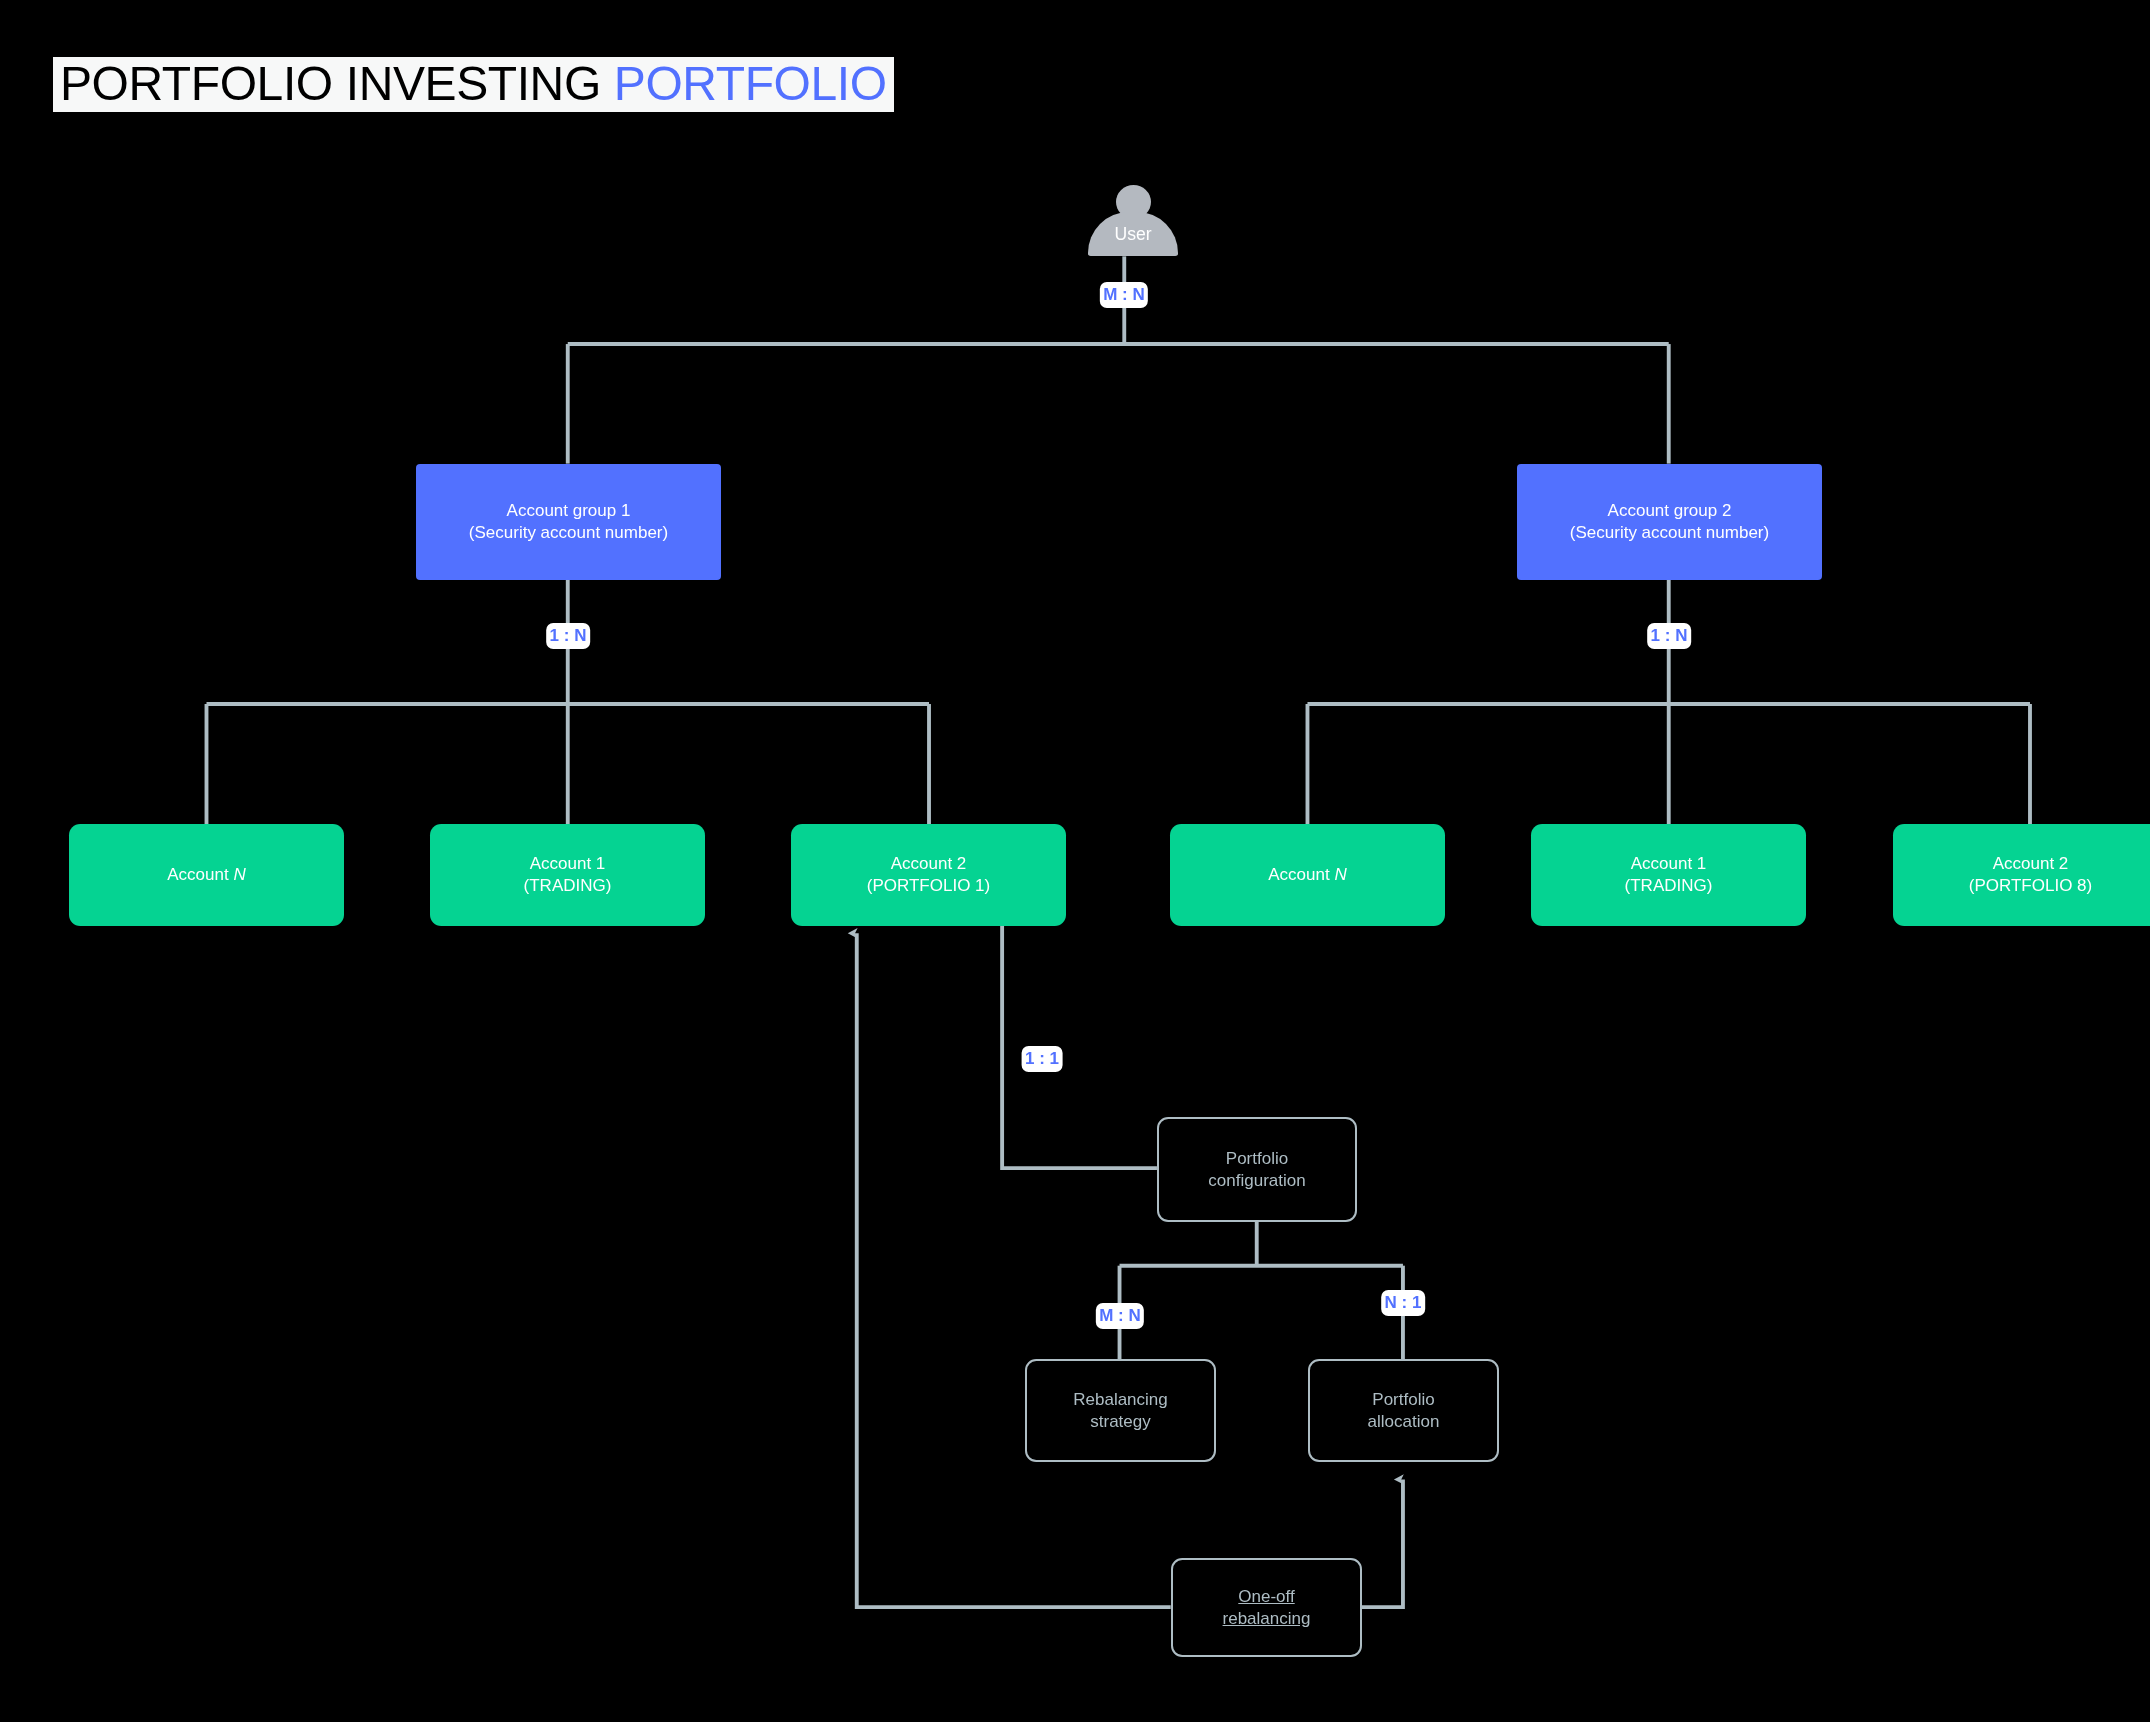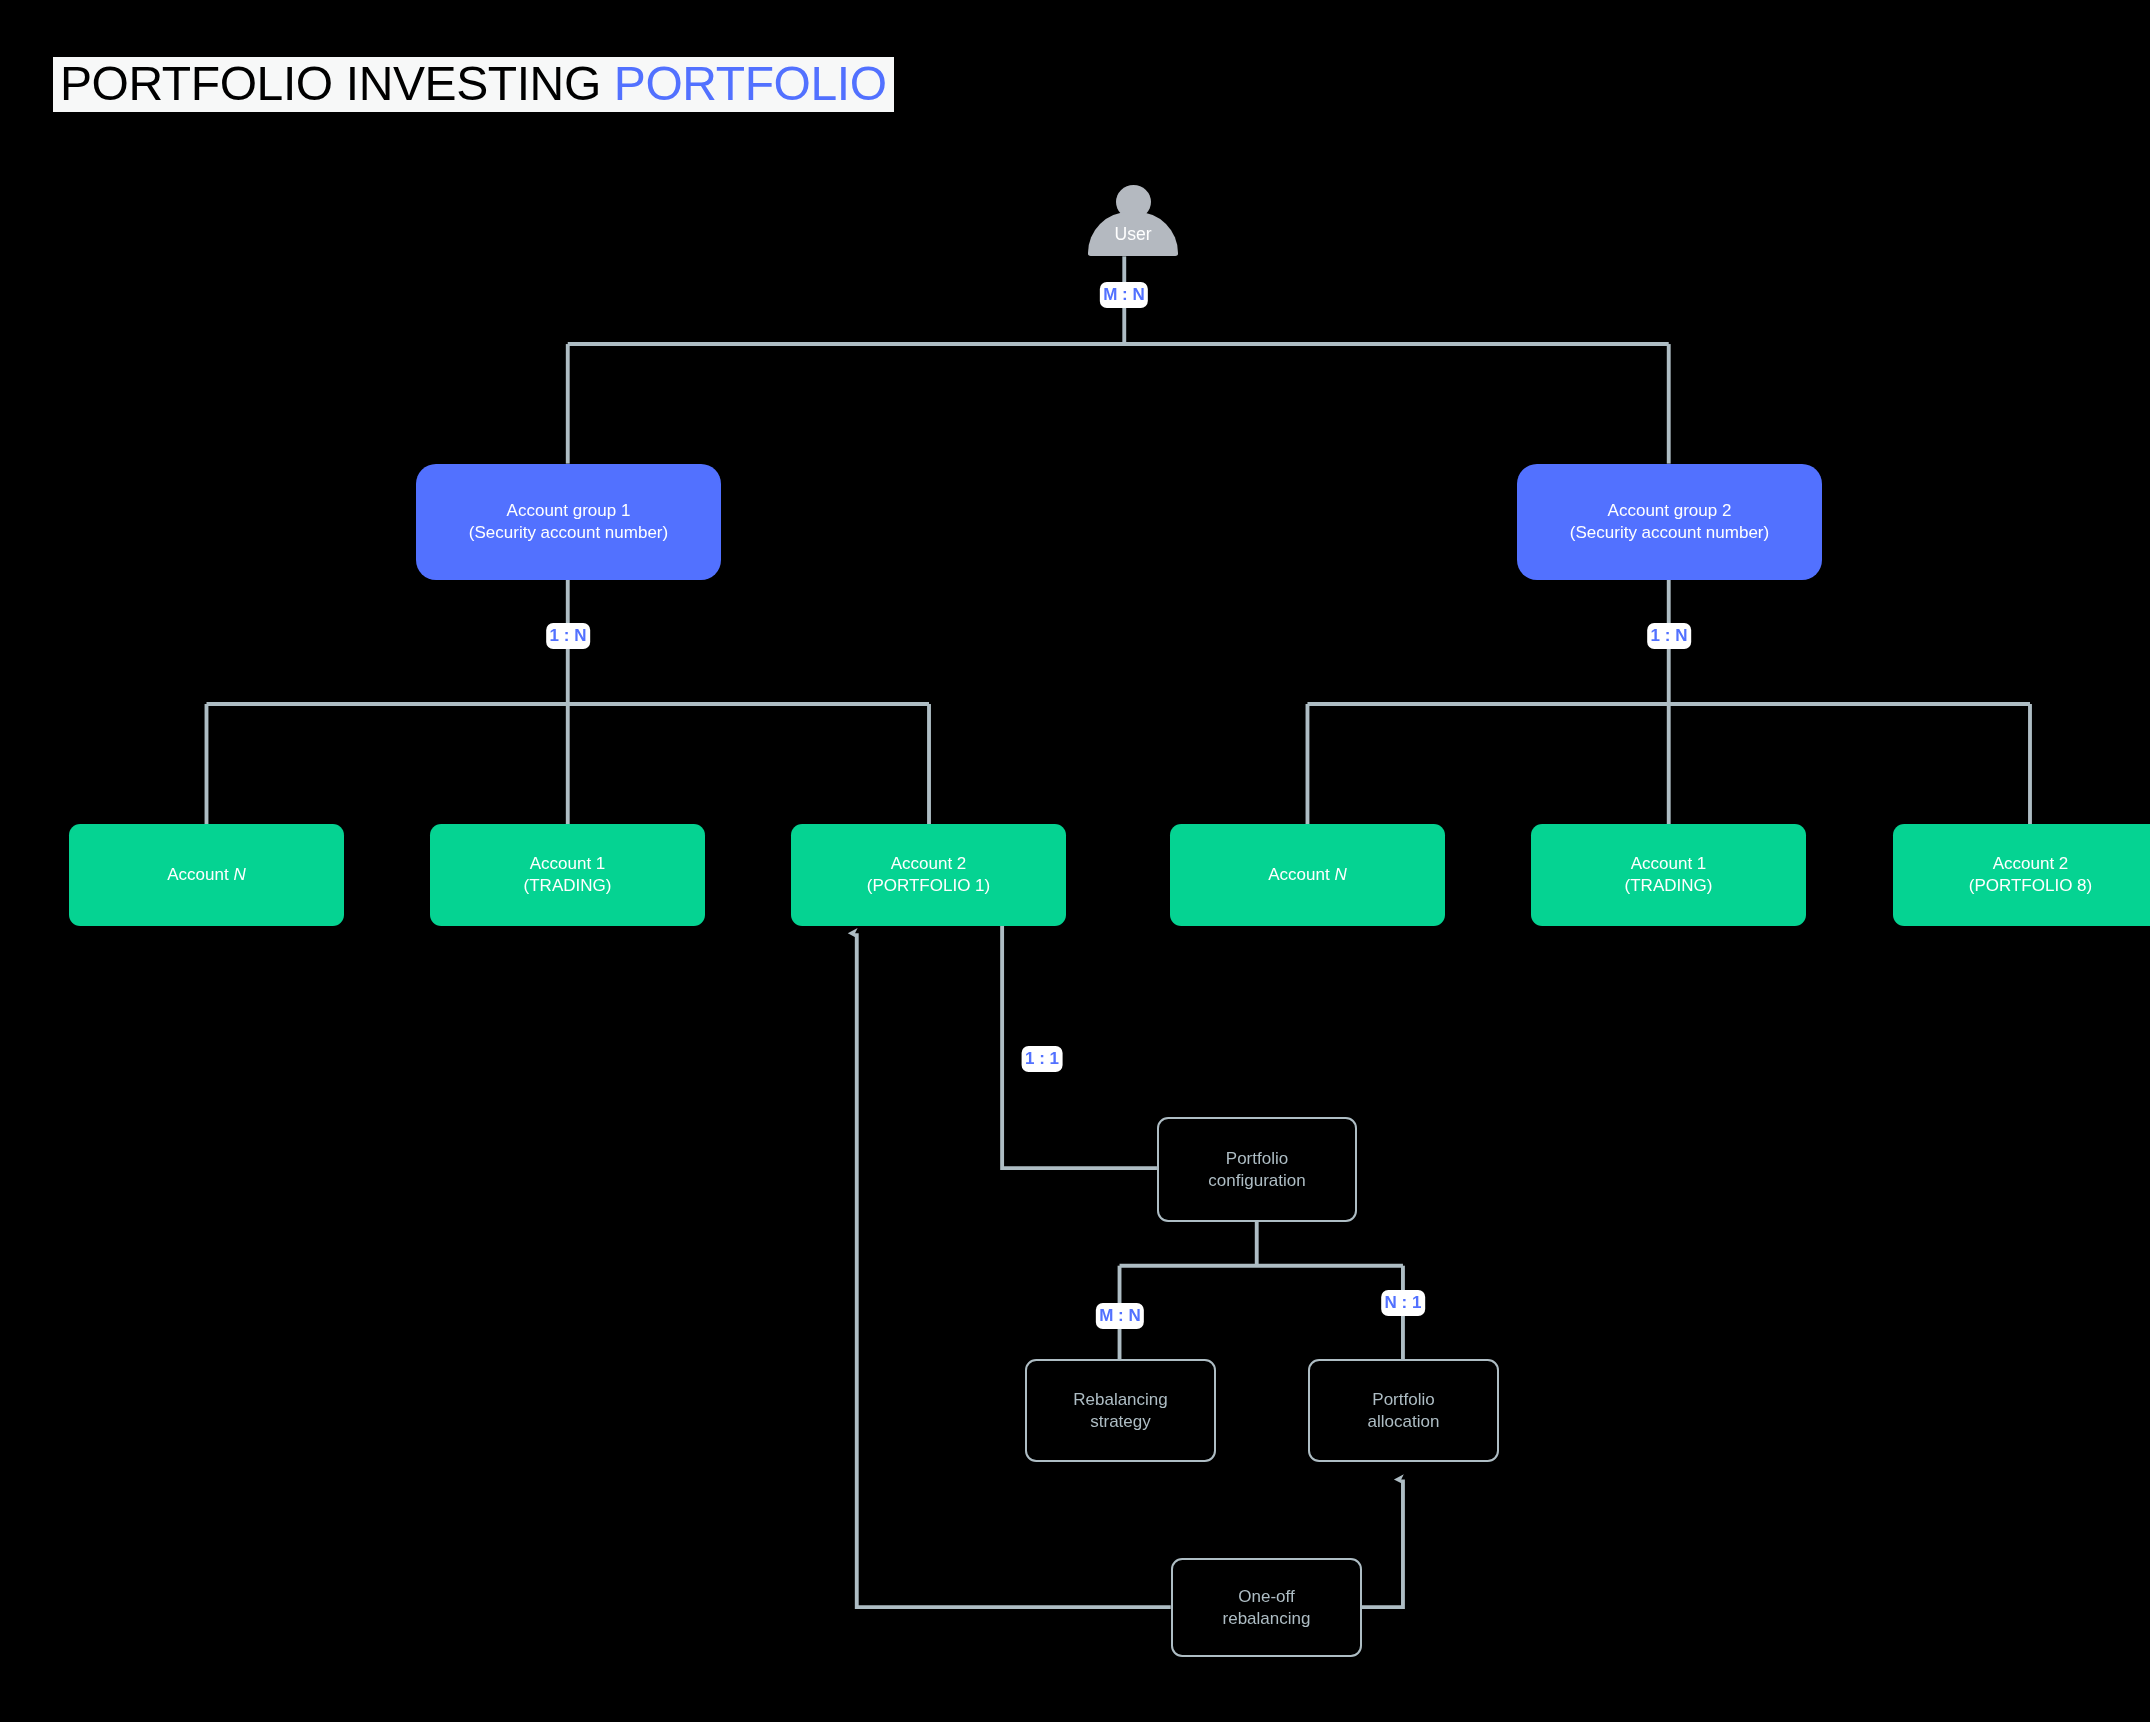--- a/index.html
+++ b/index.html
@@ -56,21 +56,21 @@
     display: flex;
     flex-direction: column;
     align-items: center;
     justify-content: center;
     text-align: center;
     line-height: 1.28;
   }
 
   .node-blue {
     background: #5271ff;
-    border-radius: 20px;
+    border-radius: 4px;
     color: #ffffff;
     font-size: 17px;
   }
   .node-green {
     background: #05d392;
     border-radius: 11.2px;
     color: #ffffff;
     font-size: 17px;
   }
   .node-outline {
@@ -234,21 +234,21 @@
   <div class="node node-outline" style="left:1025px; top:1359px; width:191px; height:103px;">
     <span class="node-line">Rebalancing</span>
     <span class="node-line">strategy</span>
   </div>
 
   <div class="node node-outline" style="left:1308px; top:1359px; width:191px; height:103px;">
     <span class="node-line">Portfolio</span>
     <span class="node-line">allocation</span>
   </div>
 
-  <div class="node node-outline" style="left:1171px; top:1558px; width:191px; height:99px;">
+  <div class="node node-outline" style="left:1171px; top:1558px; width:191px; height:99px;text-decoration:underline;">
     <span class="node-line">One-off</span>
     <span class="node-line">rebalancing</span>
   </div>
 
   <div class="card-label" style="left:1124px; top:282px;">M : N</div>
 
   <div class="card-label" style="left:568px; top:623px;">1 : N</div>
 
   <div class="card-label" style="left:1669px; top:623px;">1 : N</div>
 

